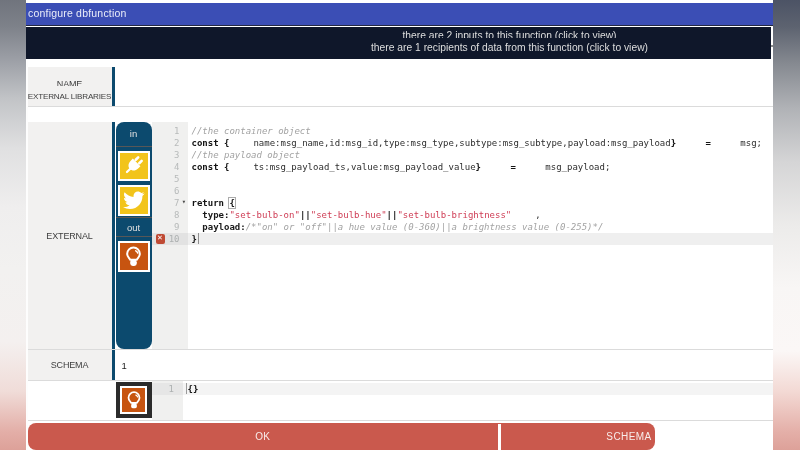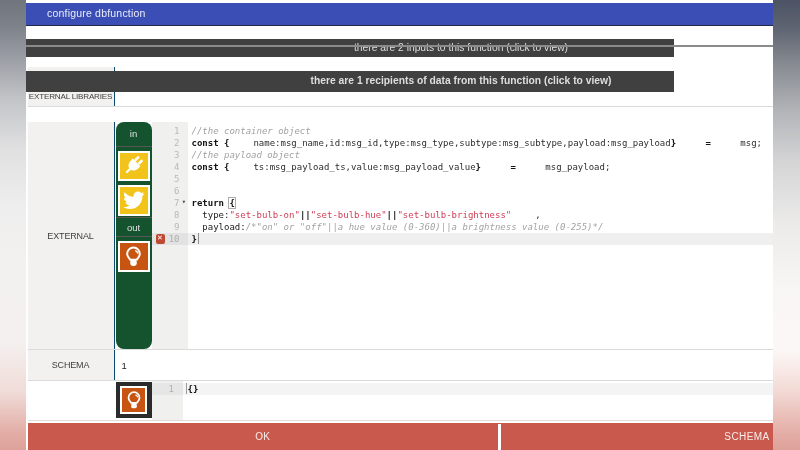--- a/index.html
+++ b/index.html
@@ -15,43 +15,43 @@
 
   
   #modal { position:absolute; left:26px; top:0; width:746.5px; height:450px;
     background:#fff; }
   #modal::before { content:""; position:absolute; left:0; top:0; width:1.5px; height:450px;
     background:#fdfdfd; z-index:5; }
   #modal .abs { position:absolute; }
 
   #titlebar { left:0; top:2.5px; width:746.5px; height:23px; z-index:6; background:#3b4eb5;
     border-bottom:1.5px solid #232842; color:#eaedf9; font-size:10.5px;
-    line-height:21.5px; padding-left:21px; letter-spacing:.2px; }
-
-  .banner { left:0; width:648px; z-index:6; background:#404040; color:#dedede; font-size:10.3px;
-    text-align:center; padding-left:222px;margin-top:12px; }
+    line-height:21.5px; padding-left:2px; letter-spacing:.2px; }
+
+  .banner { left:0; width:745px; z-index:6; background:#0f172a; color:#dedede; font-size:10.3px;
+    text-align:center; padding-left:222px; }
   #banner-inputs  { top:26.5px; height:18.5px; line-height:18.5px; }
   #banner-sep     { top:45px; height:1.5px; width:746.5px; background:#8a8a8a; z-index:6; }
-  #banner-outputs { top:59px; height:20.5px; line-height:20.5px;font-weight:bold; }
+  #banner-outputs { top:38px; height:20.5px; line-height:20.5px; }
 
   
   .row { left:1.5px; width:745px; border-bottom:1px solid #dbdbdb; background:#fff; }
   #row-name    { top:67px;  height:34px; }
   #row-ext     { top:86px; height:21px; }
   #row-ext .row-label { font-size:8.1px; letter-spacing:-0.2px; }
   #row-func    { top:122px; height:228px; }
   #row-outputs { top:350px; height:31px; }
   #row-schema  { top:381px; height:40px; }
 
   .row-label { position:absolute; left:0; top:0; bottom:0; width:87px; background:#f2f1f0;
-    border-right:1px solid #0c4a6e; color:#3e3e3e; font-size:9px; letter-spacing:-0.15px;
+    border-right:3px solid #0c4a6e; color:#3e3e3e; font-size:9px; letter-spacing:-0.15px;
     display:flex; align-items:center; justify-content:center; text-align:center; white-space:nowrap; }
 
   
-  #iconstrip { left:88px; top:0; width:36px; height:227px; background:#14532d;border-radius:8px; }
+  #iconstrip { left:88px; top:0; width:36px; height:227px; background:#0c4a6e;border-radius:8px; }
   .strip-label { position:absolute; left:0; width:36px; text-align:center;
     color:#e0e0e0; font-size:9.5px; }
   #in-cell  { top:0; height:24.5px; line-height:23px; border-bottom:1px solid #575757; }
   #out-cell { top:94.5px; height:20px; line-height:19px;
     border-top:1px solid #575757; border-bottom:1px solid #575757; }
   .icon-box { position:absolute; left:2.5px; width:31.5px; border:2px solid #fff;
     display:flex; align-items:center; justify-content:center; }
   #icon-plug    { top:29px;  height:29.5px; background:#f2c41b; }
   #icon-twitter { top:63px;  height:30.5px; background:#f2c41b; }
   #icon-bulb    { top:119px; height:30.5px; background:#c75410; }
@@ -69,21 +69,21 @@
     background:#bf4a34; border-radius:2px; color:#fff; font-size:7px; font-weight:bold;
     line-height:9.5px; text-align:center; font-family:"DejaVu Sans", sans-serif; }
 
   #codearea { left:160.5px; top:0; width:584.5px; height:227px; background:#fff; overflow:hidden;padding-left:24px; }
   #active-line { position:absolute; left:0; top:110.5px; width:100%; height:12px; background:#efefef; }
   #code-lines { position:absolute; left:3.5px; top:2.5px; white-space:pre; }
   .code-line { height:12px; position:relative; }
   .tok-plain   { color:#2e2e2e;margin-left:24px; }
   .tok-keyword { color:#141414; font-weight:bold; }
   .tok-op      { color:#141414; font-weight:bold; }
-  .tok-prop    { color:#1a1a1a; font-weight:normal; }
+  .tok-prop    { color:#1a1a1a; font-weight:bold; }
   .tok-string  { color:#cf3d55; }
   .tok-comment { color:#a3a3a3; font-style:italic; }
   .tok-matched { box-shadow:0 0 0 1px #ababab; }
   .cursor { position:absolute; width:1.5px; background:#8f8f8f; }
   #func-cursor { left:9.8px; top:111.2px; height:10.5px; }
 
   
   #outputs-value { position:absolute; left:94px; top:0; bottom:0; color:#222;
     font-size:9.5px; display:flex; align-items:center; }
 
@@ -95,21 +95,21 @@
   #schema-gutter { left:124px; top:0; width:31.5px; height:39px; background:#f0f0ef; }
   #schema-gutter .gut-num { padding-right:9px; }
   #schema-gutter .gut-num.active { background:#e6e6e6; }
   #schema-lines-wrap { left:155.5px; top:0; right:0; height:39px; background:#fff; }
   #schema-active { position:absolute; left:0; top:1.5px; width:100%; height:12px; background:#f4f4f4; }
   #schema-lines { position:absolute; left:4.5px; top:1.5px; white-space:pre; }
   #schema-cursor { left:2.8px; top:2.2px; height:10.5px; background:#9a9a9a; }
   .pad-top { padding-top:1.5px; }
 
   
-  #footer { left:1.5px; top:422.5px; width:745px; height:27.5px; background:#ca594d; }
+  #footer { left:1.5px; top:422.5px; width:627px; height:27.5px; background:#ca594d;border-radius:8px; }
   .footer-btn { position:absolute; top:0; height:27.5px; color:#f8ecea; font-size:10px;
     letter-spacing:.4px; line-height:27.5px; }
   #btn-ok { left:0; width:470.5px; text-align:center; }
   #btn-divider { position:absolute; left:470.5px; top:1.5px; width:2.5px; height:26px; background:#fff; }
   #btn-cancel { left:473px; right:0; text-align:right; padding-right:3px; }
 </style>
 </head>
 <body>
 
 <div class="bg-strip" id="bg-left"></div>

